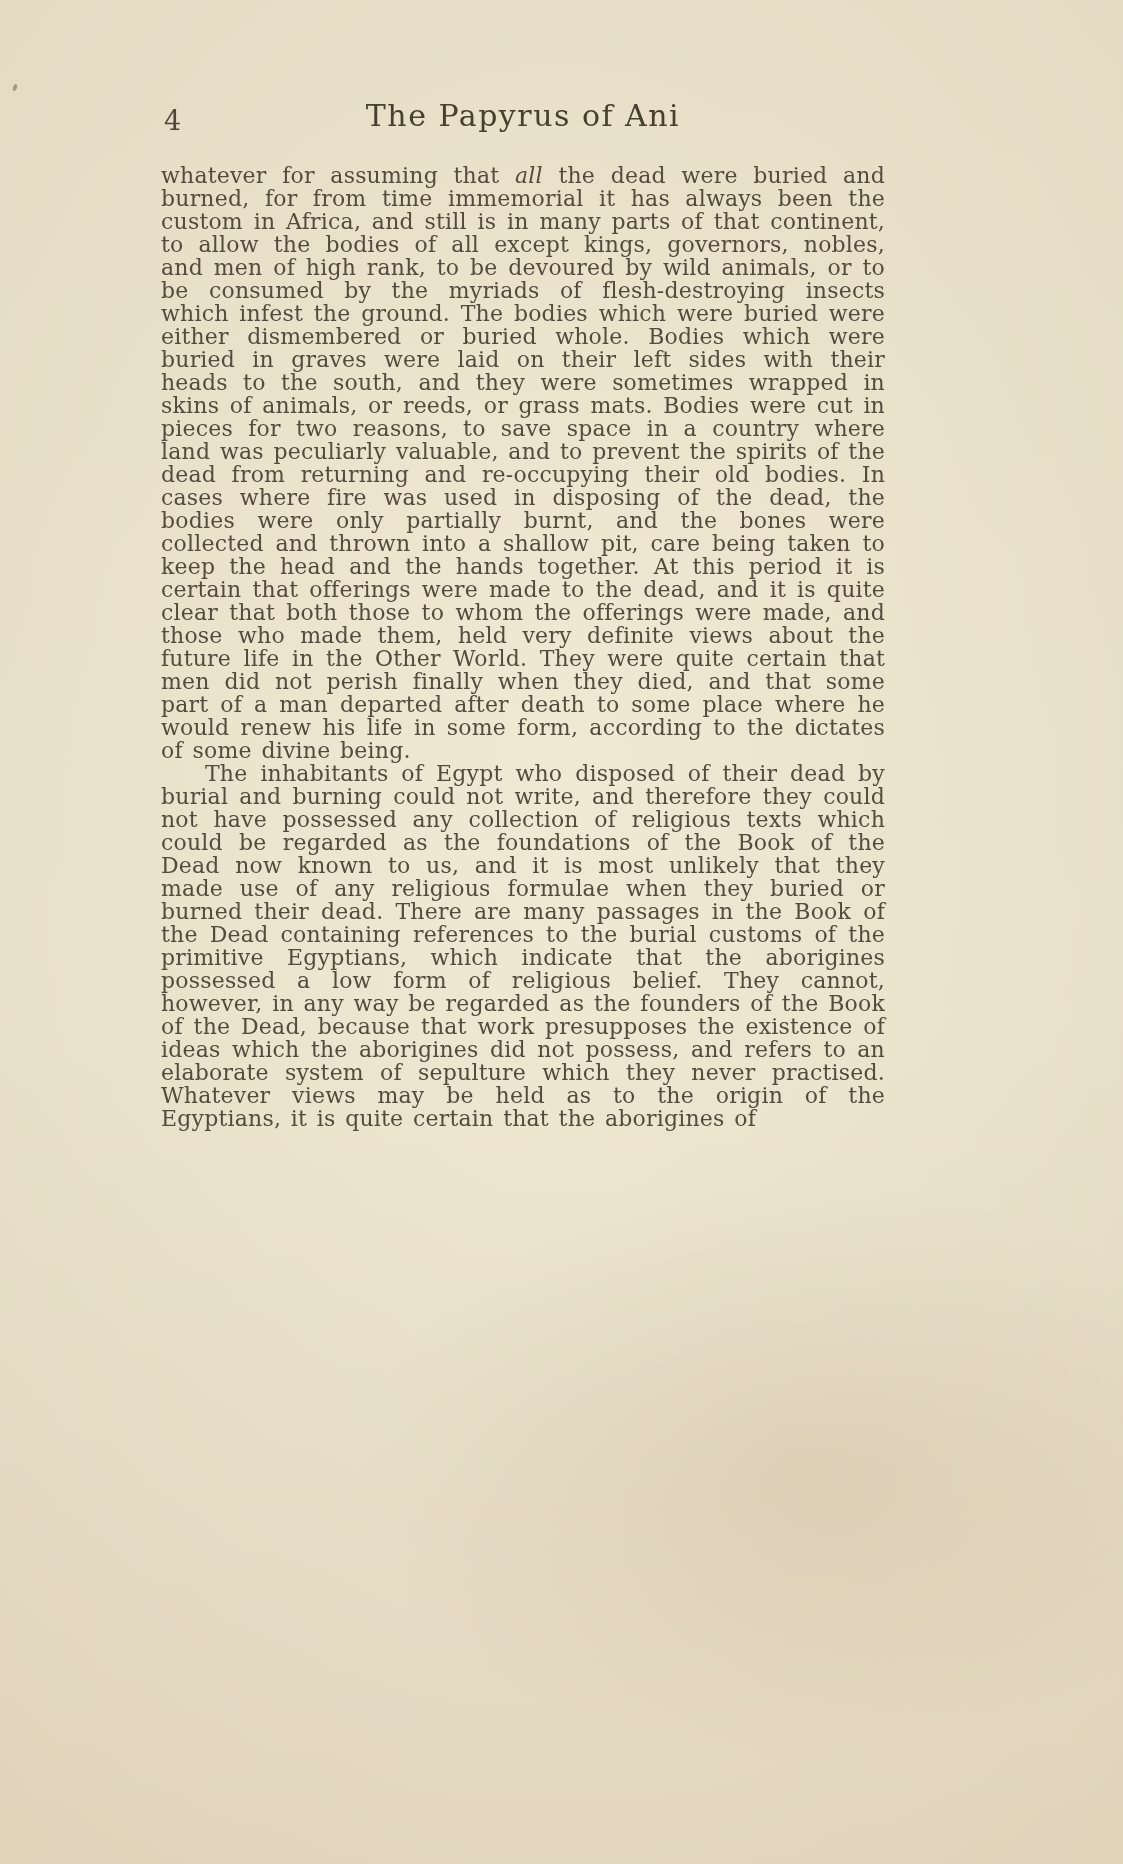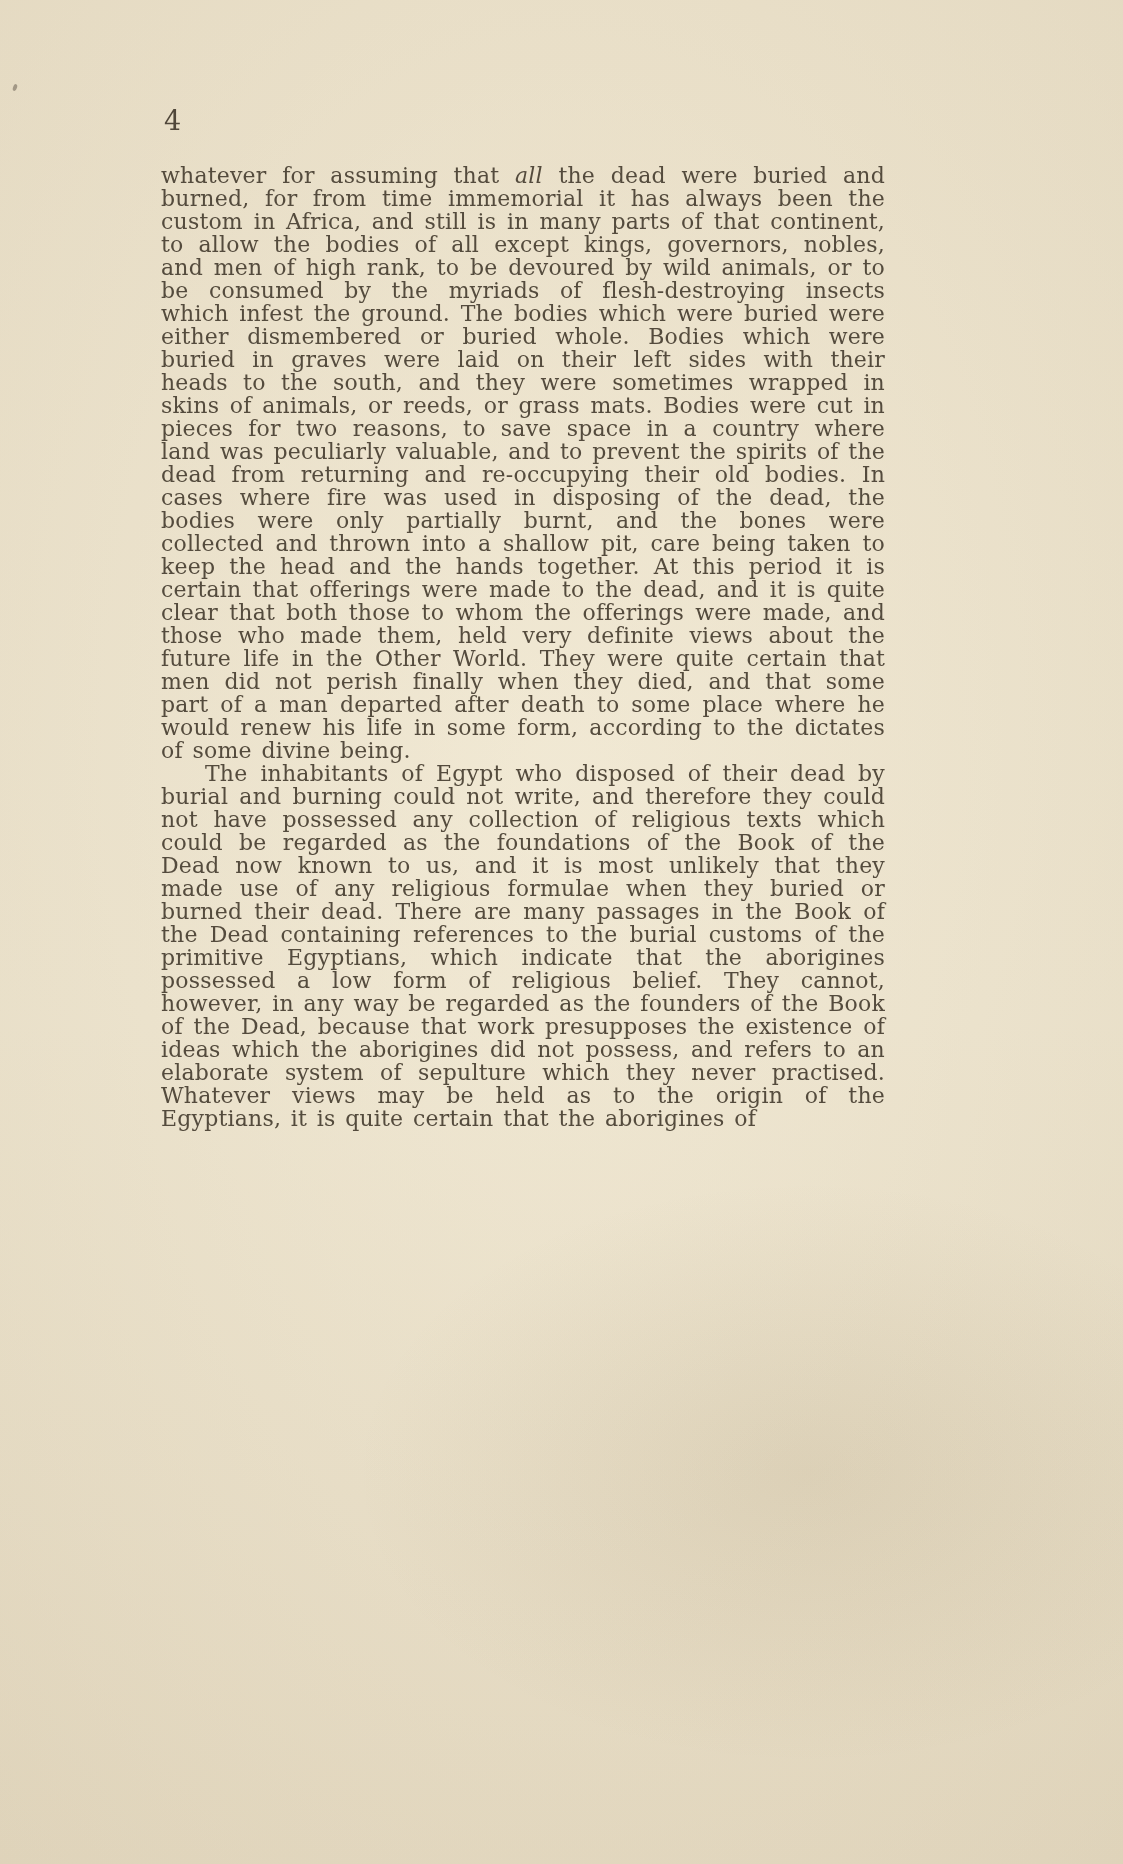--- a/index.html
+++ b/index.html
@@ -74,20 +74,21 @@
 </head>
 <body>
 
 <div class="page">
   <span class="speck"></span>
 
   <div class="content">
 
     <div class="page-header">
       <span class="page-number">4</span>
+      <span class="page-title">The Papyrus of Ani</span>
     </div>
 
     <div class="body-text">
       <p class="para-1"><span>whatever for assuming that </span><em>all</em><span> the dead were buried and burned, for from time immemorial it has always been the custom in Africa, and still is in many parts of that continent, to allow the bodies of all except kings, governors, nobles, and men of high rank, to be devoured by wild animals, or to be consumed by the myriads of flesh-destroying insects which infest the ground. The bodies which were buried were either dismembered or buried whole. Bodies which were buried in graves were laid on their left sides with their heads to the south, and they were sometimes wrapped in skins of animals, or reeds, or grass mats. Bodies were cut in pieces for two reasons, to save space in a country where land was peculiarly valuable, and to prevent the spirits of the dead from returning and re-occupying their old bodies. In cases where fire was used in disposing of the dead, the bodies were only partially burnt, and the bones were collected and thrown into a shallow pit, care being taken to keep the head and the hands together. At this period it is certain that offerings were made to the dead, and it is quite clear that both those to whom the offerings were made, and those who made them, held very definite views about the future life in the Other World. They were quite certain that men did not perish finally when they died, and that some part of a man departed after death to some place where he would renew his life in some form, according to the dictates of some divine being.</span></p>
       <p class="para-2">The inhabitants of Egypt who disposed of their dead by burial and burning could not write, and therefore they could not have possessed any collection of religious texts which could be regarded as the foundations of the Book of the Dead now known to us, and it is most unlikely that they made use of any religious formulae when they buried or burned their dead. There are many passages in the Book of the Dead containing references to the burial customs of the primitive Egyptians, which indicate that the aborigines possessed a low form of religious belief. They cannot, however, in any way be regarded as the founders of the Book of the Dead, because that work presupposes the existence of ideas which the aborigines did not possess, and refers to an elaborate system of sepulture which they never practised. Whatever views may be held as to the origin of the Egyptians, it is quite certain that the aborigines of</p>
     </div>
 
   </div>
 </div>
 

